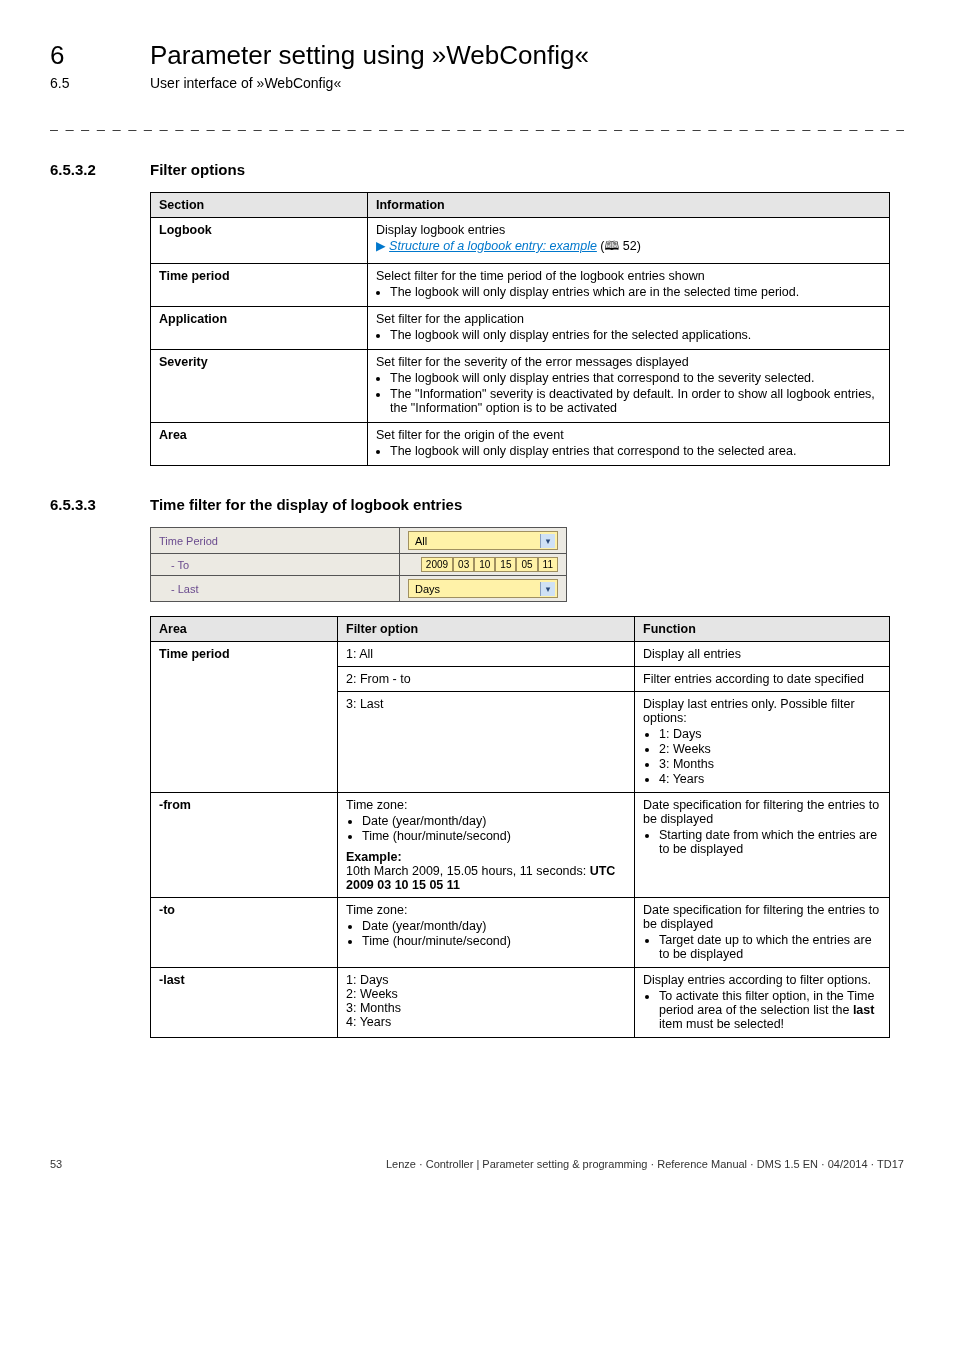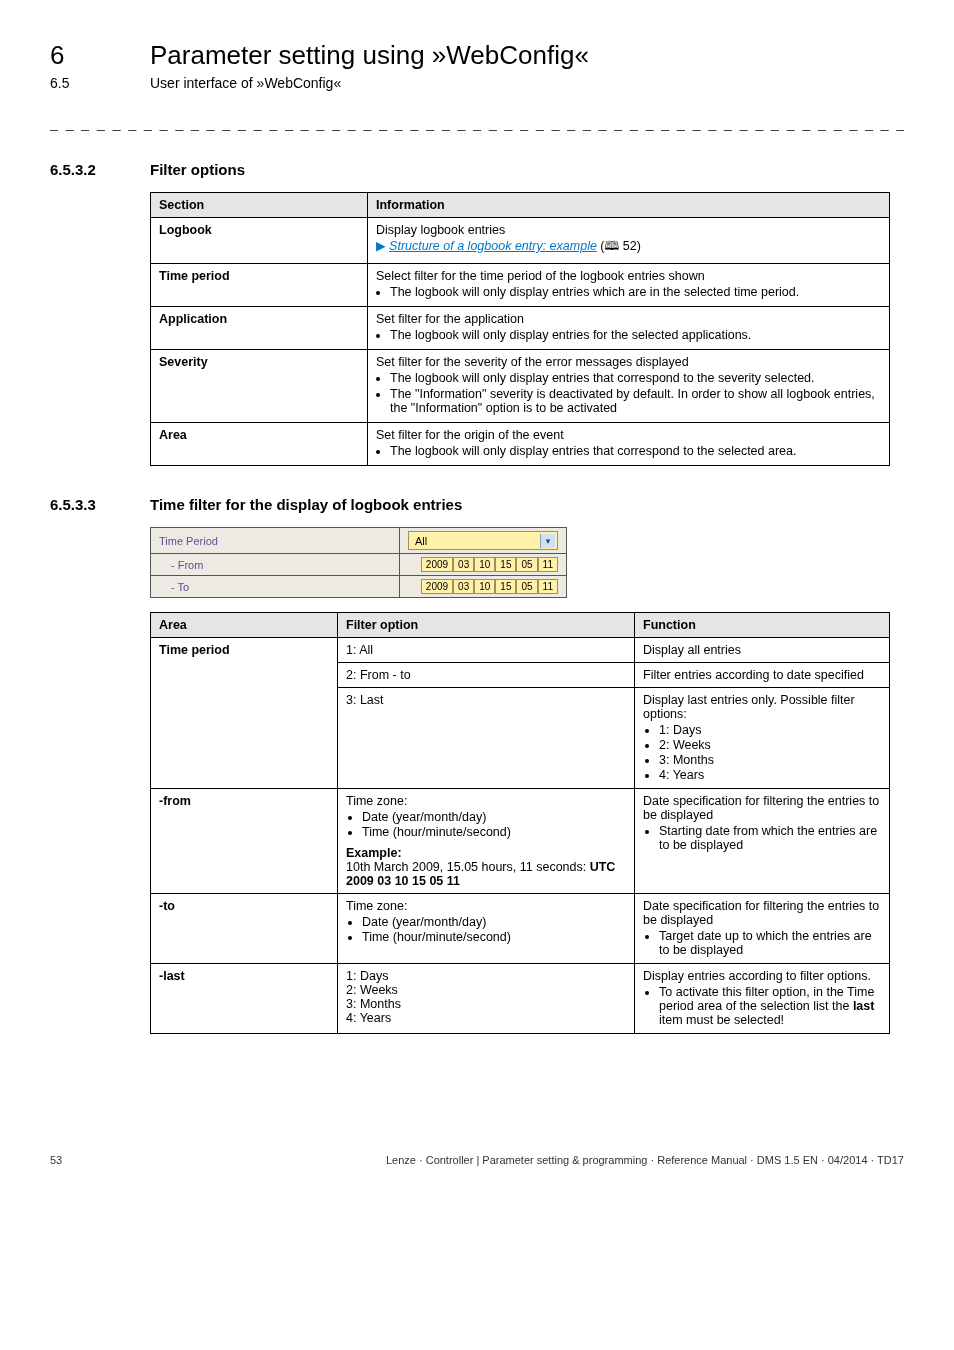--- a/index.html
+++ b/index.html
@@ -216,45 +216,41 @@
       <tr>
     <td class="fake-label">Time Period</td>
     <td class="fake-control">
       <div class="sel y">
         <span>All</span>
         <span class="chev">▾</span>
       </div>
     </td>
   </tr>
   <tr>
-    <td class="fake-label" style="padding-left:20px">- From</td>
-    <td class="fake-control" style="text-align:right">
-      <span class="segbox">
-        <span class="seg">2009</span>
-        <span class="seg">03</span>
-        <span class="seg">10</span>
-        <span class="seg">15</span>
-        <span class="seg">05</span>
-        <span class="seg">11</span>
-      </span>
-    </td>
-  </tr>
-  <tr>
     <td class="fake-label" style="padding-left:20px">- To</td>
     <td class="fake-control" style="text-align:right">
       <span class="segbox">
         <span class="seg">2009</span>
         <span class="seg">03</span>
         <span class="seg">10</span>
         <span class="seg">15</span>
         <span class="seg">05</span>
         <span class="seg">11</span>
       </span>
     </td>
   </tr>
+  <tr>
+    <td class="fake-label" style="padding-left:20px">- Last</td>
+    <td class="fake-control">
+      <div class="sel y">
+        <span>Days</span>
+        <span class="chev">▾</span>
+      </div>
+    </td>
+  </tr>
 </tbody>
   </table>
 
 <table class="data">
   <tbody>
       <tr>
     <th style="width:170px">Area</th>
     <th style="width:280px">Filter option</th>
     <th>Function</th>
   </tr>

